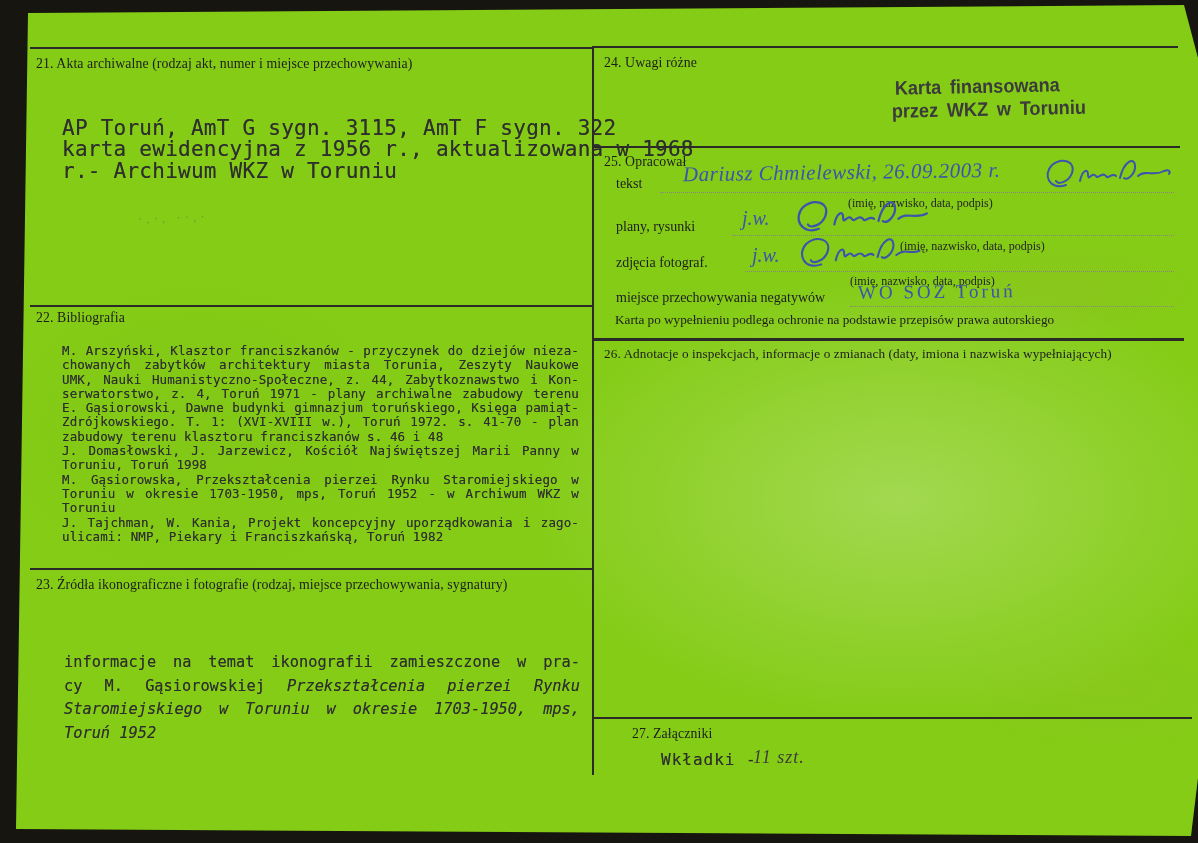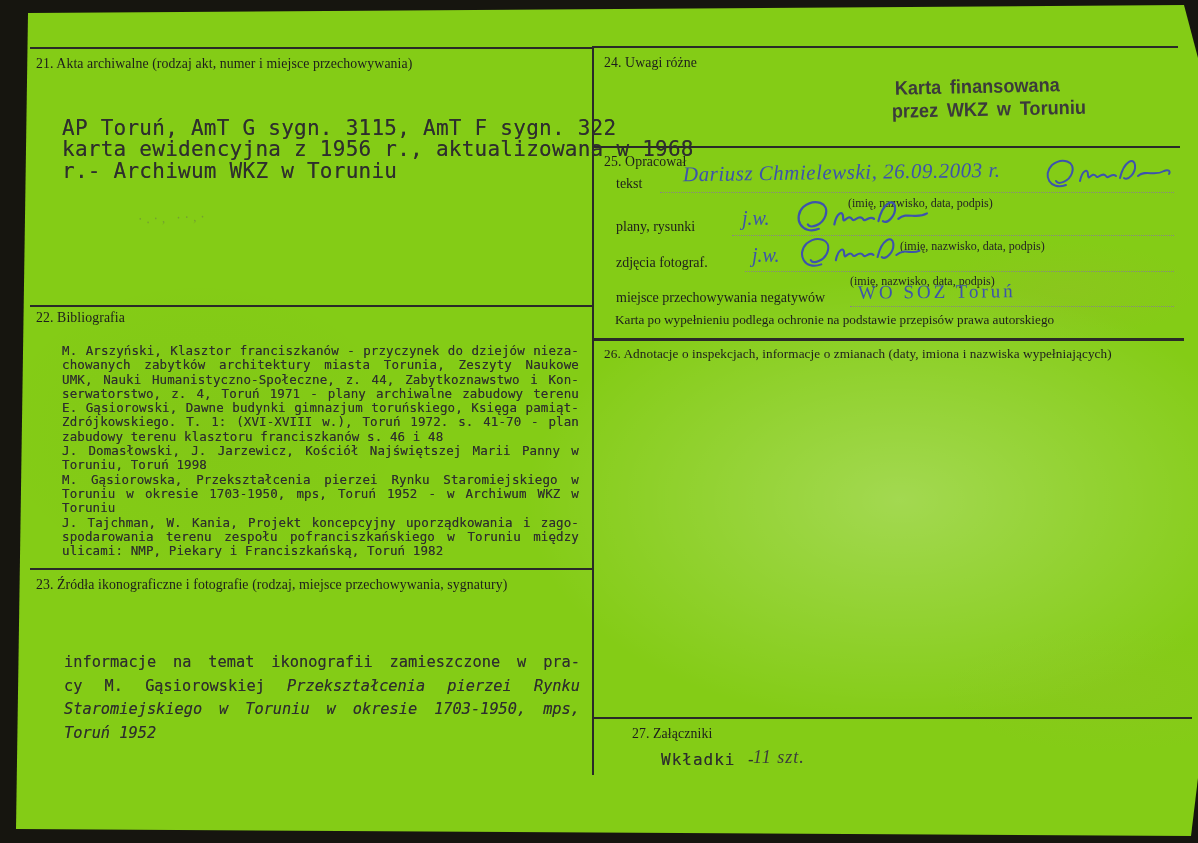--- a/index.html
+++ b/index.html
@@ -80,21 +80,20 @@
       <div class="tw-line just">serwatorstwo, z. 4, Toruń 1971 - plany archiwalne zabudowy terenu</div>
       <div class="tw-line just">E. Gąsiorowski, Dawne budynki gimnazjum toruńskiego, Księga pamiąt-</div>
       <div class="tw-line just">Zdrójkowskiego. T. 1: (XVI-XVIII w.), Toruń 1972. s. 41-70 - plan</div>
       <div class="tw-line">zabudowy terenu klasztoru franciszkanów s. 46 i 48</div>
       <div class="tw-line just">J. Domasłowski, J. Jarzewicz, Kościół Najświętszej Marii Panny w</div>
       <div class="tw-line">Toruniu, Toruń 1998</div>
       <div class="tw-line just">M. Gąsiorowska, Przekształcenia pierzei Rynku Staromiejskiego w</div>
       <div class="tw-line just">Toruniu w okresie 1703-1950, mps, Toruń 1952 - w Archiwum WKZ w</div>
       <div class="tw-line">Toruniu</div>
       <div class="tw-line just">J. Tajchman, W. Kania, Projekt koncepcyjny uporządkowania i zago-</div>
-      <div class="tw-line just">spodarowania terenu zespołu pofranciszkańskiego w Toruniu między</div>
       <div class="tw-line">ulicami: NMP, Piekary i Franciszkańską, Toruń 1982</div>
     </div>
 
   <div class="lbl" style="left:36px;top:577px;">23. Źródła ikonograficzne i fotografie (rodzaj, miejsce przechowywania, sygnatury)</div>
   <div class="mono s23-text">
     <div class="ln">informacje na temat ikonografii zamieszczone w pra-</div>
     <div class="ln"><span>cy M. Gąsiorowskiej</span> <span class="it">Przekształcenia pierzei Rynku</span></div>
     <div class="ln it">Staromiejskiego w Toruniu w okresie 1703-1950, mps,</div>
     <div class="ln it short">Toruń 1952</div>
   </div>

